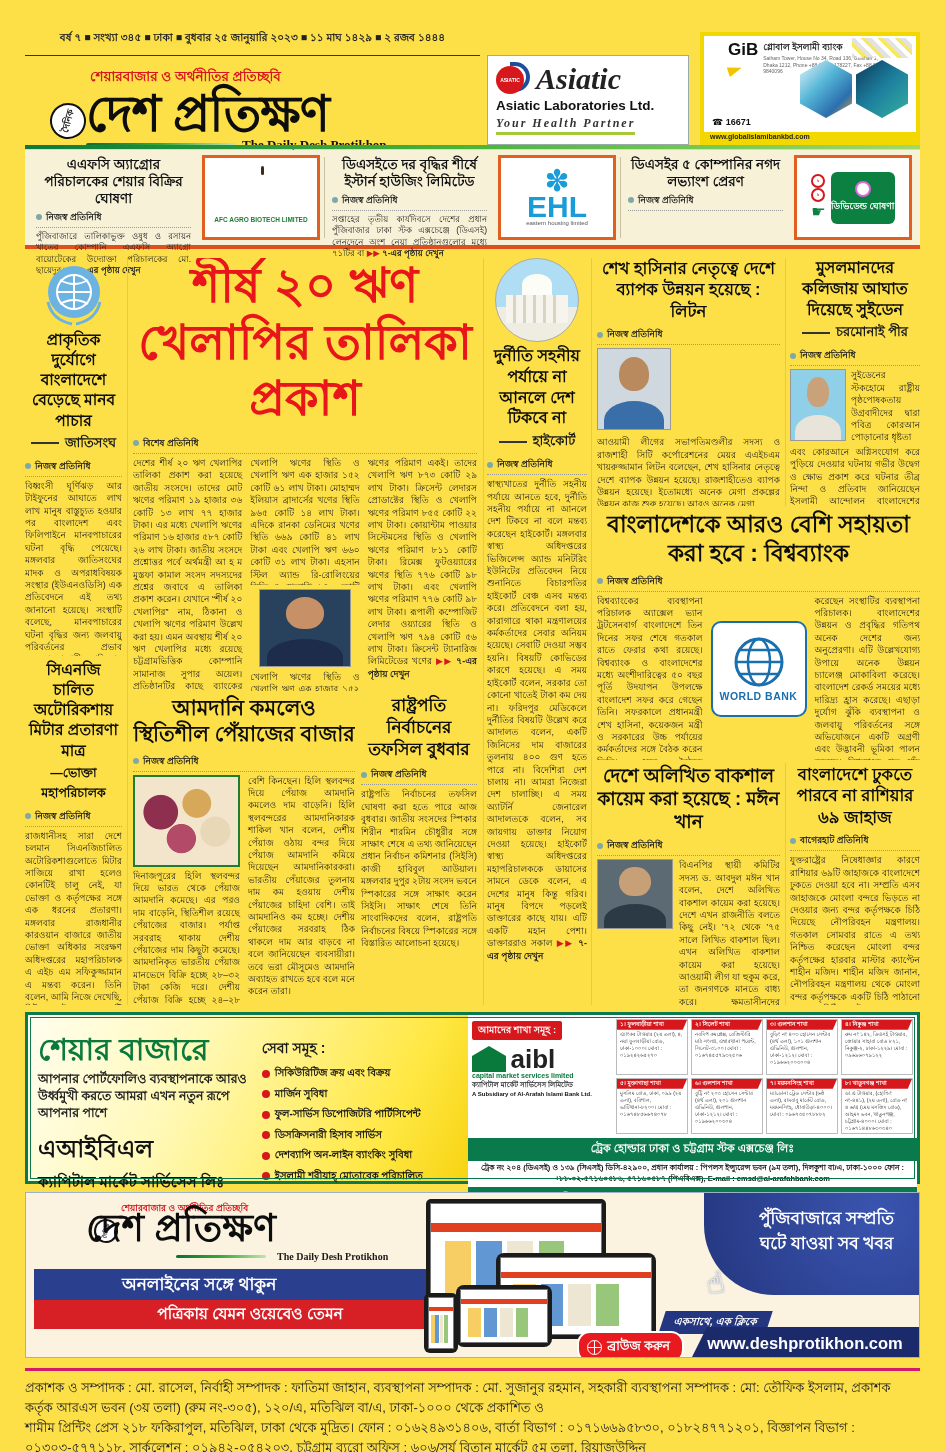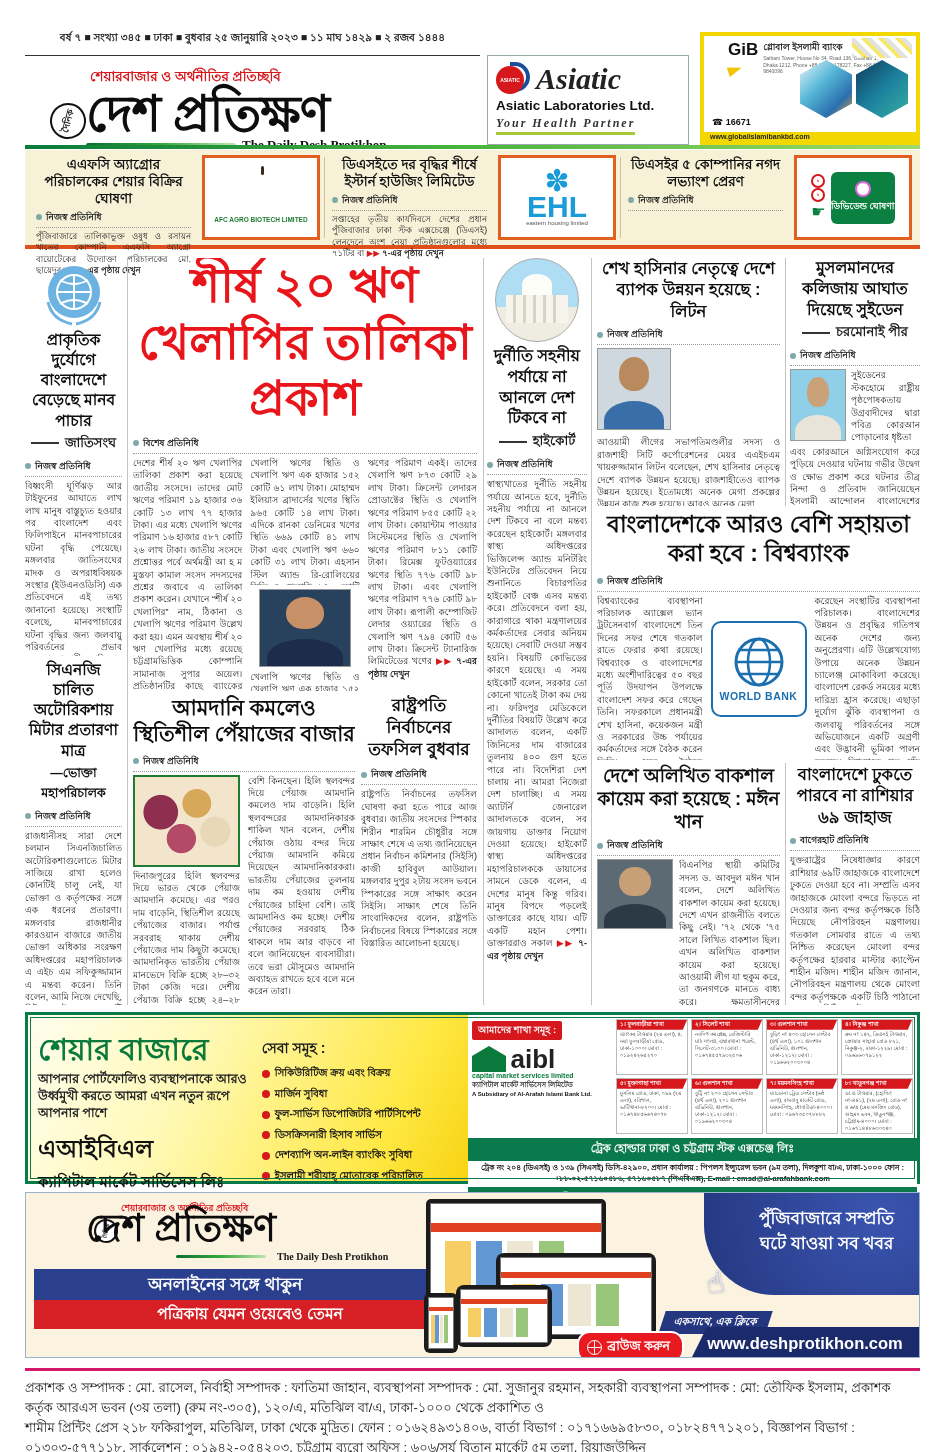--- a/index.html
+++ b/index.html
@@ -1,17 +1,17 @@
 <!DOCTYPE html>
 <html><head>
 <meta charset="utf-8">
 <style>
   * { margin:0; padding:0; box-sizing:border-box; }
   html,body { background:#e9e9e9; }
-  .page { position:relative; width:945px; height:1452px; background:#ffffff;
+  .page { position:relative; width:945px; height:1452px; background:#fde047;
     font-family:"Liberation Sans","DejaVu Sans",sans-serif; color:#1a1a1a; overflow:hidden; margin:0 auto; }
 
   
   .topbar { position:absolute; left:25px; top:30px; width:455px; text-align:center;
     font-size:10.5px; font-weight:bold; color:#222; padding-bottom:8px; border-bottom:1.5px solid #333; }
   .masthead { position:absolute; left:50px; top:66px; width:420px; }
   .tagline { color:#d6171c; font-weight:bold; font-size:13.5px; margin-left:40px; }
   .mast-row { display:flex; align-items:flex-start; }
   .daily-badge { width:36px; height:36px; border:2.5px solid #111; border-radius:50%;
     display:flex; align-items:center; justify-content:center; font-size:9.5px; font-weight:bold;
@@ -151,21 +151,21 @@
   .epaper { position:absolute; left:25px; top:1192px; width:895px; height:166px;
     background:#fbf3e0; border:1.5px solid #9db0cc; overflow:hidden; }
   .ep-tagline { position:absolute; left:95px; top:8px; color:#d6171c; font-weight:bold; font-size:9px; }
   .ep-title { position:absolute; left:60px; top:16px; font-size:38px; font-weight:900; color:#0d0d0d; line-height:1; }
   .ep-badge { position:absolute; left:68px; top:26px; width:24px; height:24px; border:2px solid #111; border-radius:50%;
     font-size:6px; font-weight:bold; display:flex; align-items:center; justify-content:center; transform:rotate(-75deg); background:#fff; }
   .ep-sub { position:absolute; left:150px; top:58px; display:flex; align-items:center; gap:5px; }
   .ep-sub .swoosh { width:90px; height:3px; }
   .ep-sub-text { font-family:"Liberation Serif",serif; font-weight:bold; font-size:10px; }
   .ep-blue { position:absolute; left:8px; top:76px; width:420px; height:31px; background:#2b3f8f;
-    color:#fff; font-size:17px; font-weight:bold; display:flex; align-items:center; padding-left:114px; }
+    color:#fff; font-size:17px; font-weight:bold; display:flex; align-items:center; padding-left:88px; }
   .ep-red { position:absolute; left:8px; top:107px; width:432px; height:29px; background:#d71f26;
     color:#fff; font-size:15.5px; font-weight:bold; display:flex; align-items:center; justify-content:center; }
   .ep-url { position:absolute; left:18px; top:140px; font-size:19px; font-weight:900; color:#555; display:flex; align-items:center; gap:1px; }
   .ep-url .ecirc { width:20px; height:20px; background:#d71f26; color:#fff; border-radius:50%; font-size:14px;
     display:flex; align-items:center; justify-content:center; font-weight:900; }
   .device { position:absolute; background:#1b1b1b; border-radius:5px; }
   .screen { position:absolute; inset:4px; background:
      linear-gradient(#fff 0 18%, #e04020 18% 26%, #fff 26% 100%); border:1px solid #777; overflow:hidden; }
   .screen::after { content:""; position:absolute; left:8%; top:34%; width:84%; height:56%;
     background:repeating-linear-gradient(90deg,#f4c23c 0 18%,#fff 18% 22%,#3a7ec8 22% 40%,#fff 40% 44%,#e8e0c8 44% 62%,#fff 62% 66%,#7fb85a 66% 84%,#fff 84% 100%); opacity:.8; }

